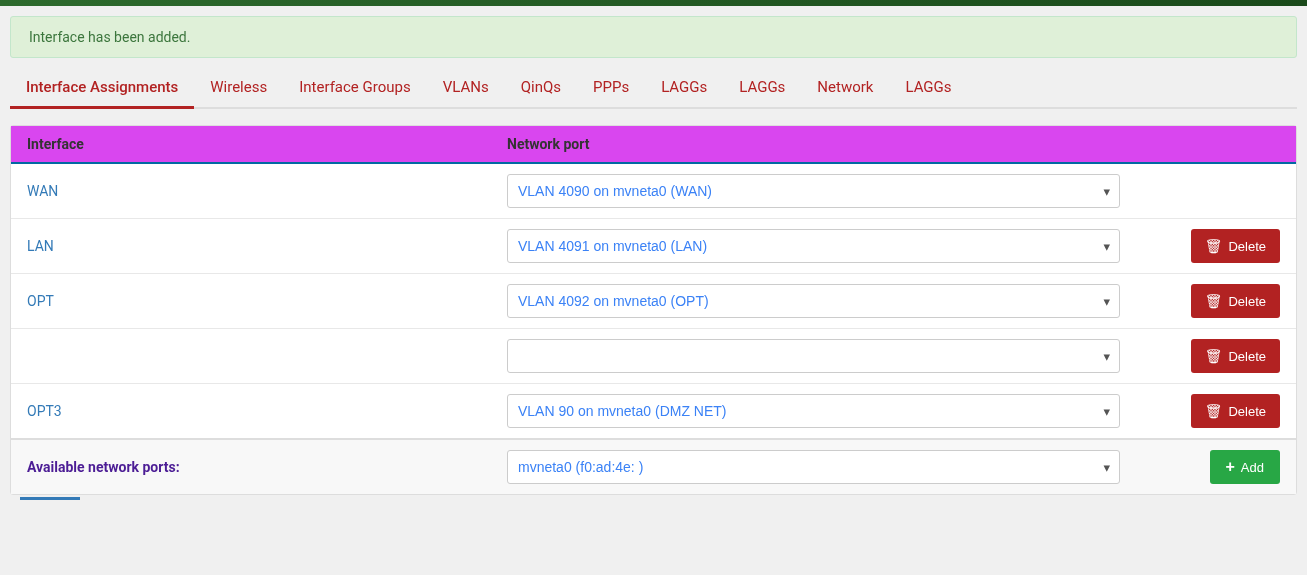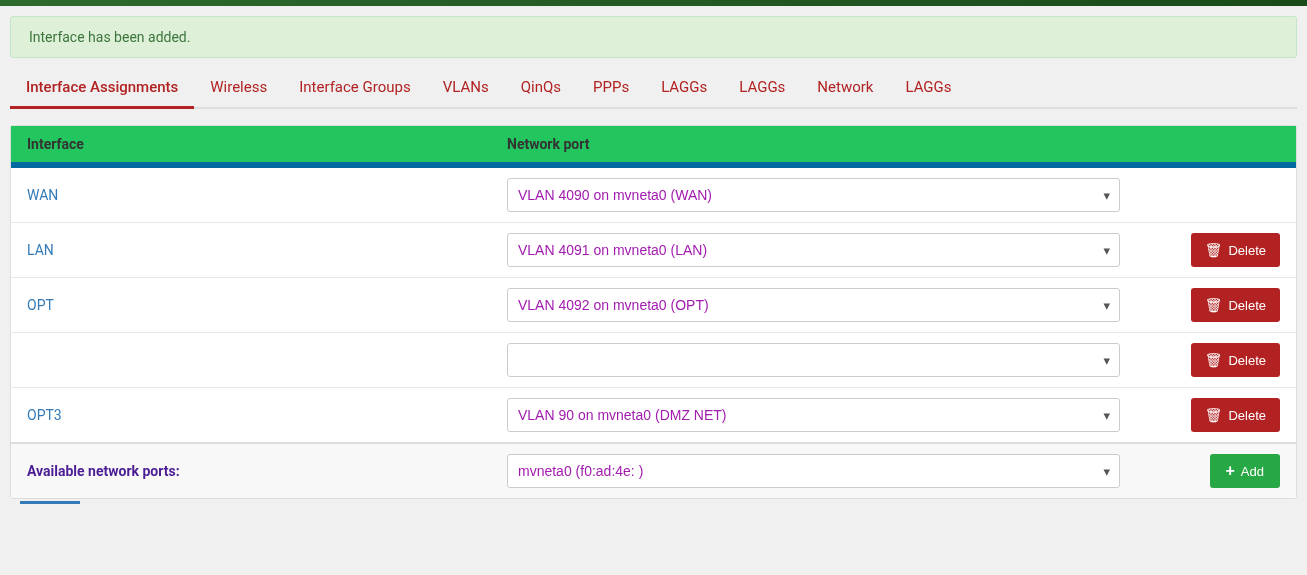--- a/index.html
+++ b/index.html
@@ -53,22 +53,22 @@
     }
     .table-wrapper {
       background: #fff;
       border: 1px solid #ddd;
       border-radius: 3px;
     }
     .table-header {
       display: grid;
       grid-template-columns: 480px 1fr 160px;
       padding: 10px 16px;
-      border-bottom: 6px solid #0369a1;
-      background: #22c55e;
+      border-bottom: 2px solid #0369a1;
+      background: #d946ef;
     }
     .table-header .col-label {
       font-weight: 700;
       font-size: 14px;
       color: #333;
     }
     .table-row {
       display: grid;
       grid-template-columns: 480px 1fr 160px;
       padding: 10px 16px;
@@ -87,21 +87,21 @@
     .select-wrapper {
       position: relative;
     }
     .select-wrapper select {
       width: 100%;
       padding: 6px 17px 6px 10px;
       border: 1px solid #ccc;
       border-radius: 3px;
       background: #fff;
       font-size: 14px;
-      color: #a21caf;
+      color: #3b82f6;
       appearance: none;
       -webkit-appearance: none;
       cursor: pointer;
       height: 34px;
     }
     .select-wrapper::after {
       content: '▾';
       position: absolute;
       right: 10px;
       top: 50%;

